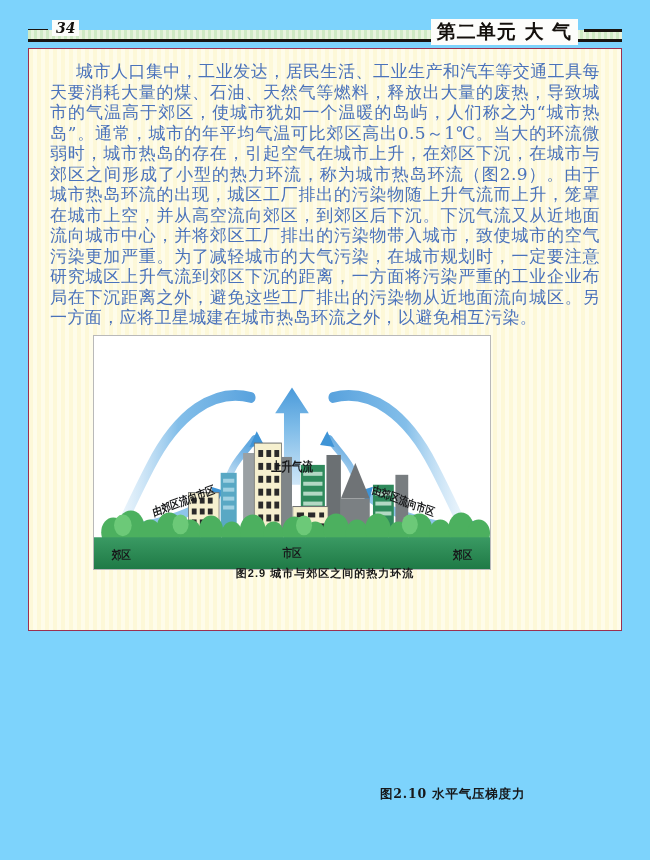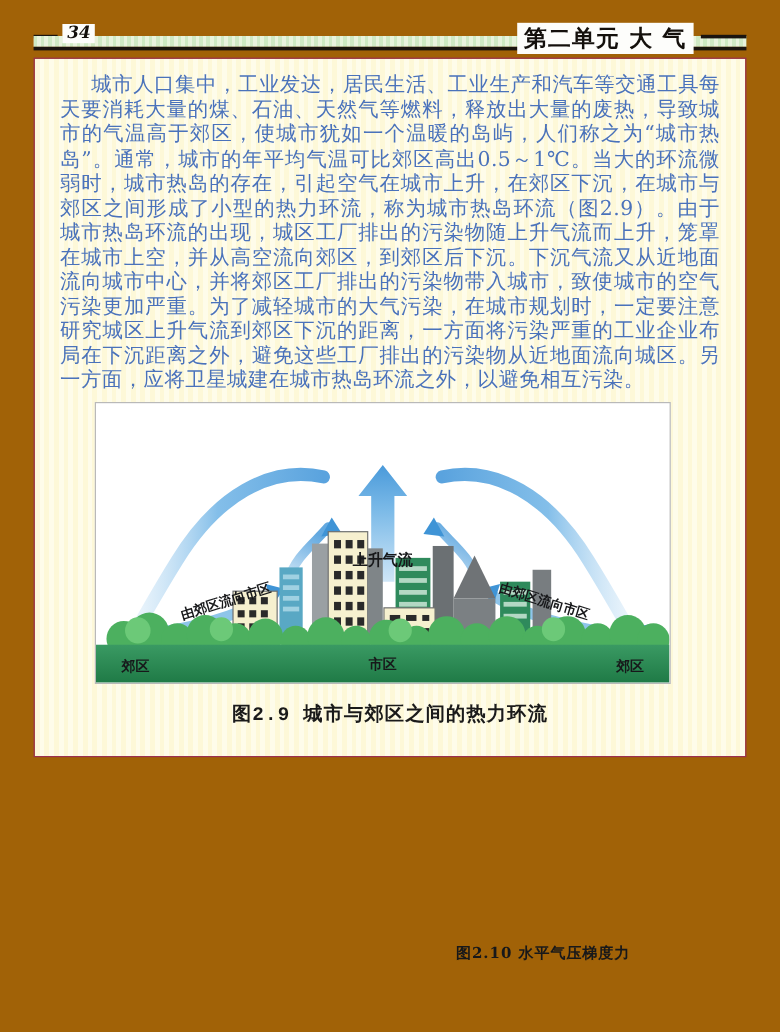--- a/index.html
+++ b/index.html
@@ -9,21 +9,21 @@
     height: 860px;
     background: #ffffff;
     font-family: "DejaVu Sans", "Liberation Sans", sans-serif;
     overflow: hidden;
     position: relative;
   }
 
   .page {
     position: absolute;
     inset: 0;
-    background: #a16207;
+    background: #7dd3fc;
   }
 
   
   .header {
     position: absolute;
     left: 28px;
     top: 18px;
     width: 594px;
     height: 30px;
   }
@@ -111,37 +111,37 @@
     text-align: justify;
     text-justify: inter-character;
     text-indent: 26px;
     letter-spacing: 0.4px;
     padding: 0 3px;
   }
 
   
   .figure-box {
     position: absolute;
-    left: 50px;
+    left: 64px;
     top: 286px;
-    width: 480px;
+    width: 398px;
     height: 235px;
     background: #ffffff;
     border: 1px solid #b9b9b9;
     overflow: hidden;
   }
   .fig-svg { display: block; width: 100%; height: 100%; }
 
   .fig-caption {
     position: absolute;
     left: 0; right: 0;
-    top: 536px;
+    top: 517px;
     text-align: center;
-    font-family: Liberation Mono, monospace;
-    font-size: 16px;
+    font-family: Liberation Sans, sans-serif;
+    font-size: 11px;
     font-weight: bold;
     color: #1a1a1a;
     letter-spacing: 1px;
   }
 
   
   .lower {
     position: absolute;
     left: 28px;
     top: 650px;

